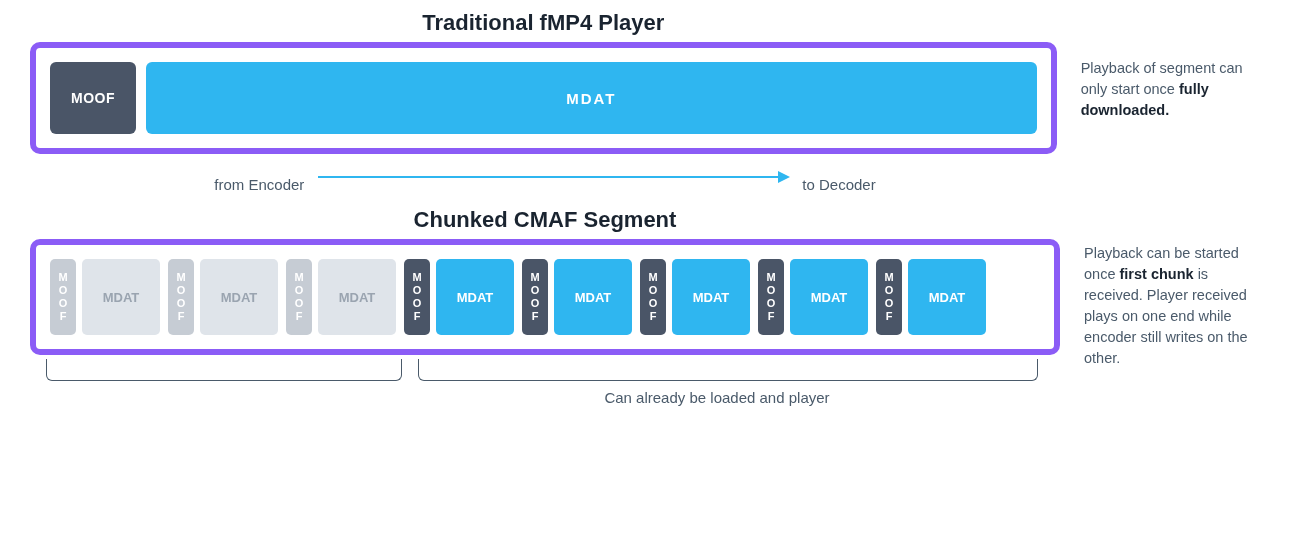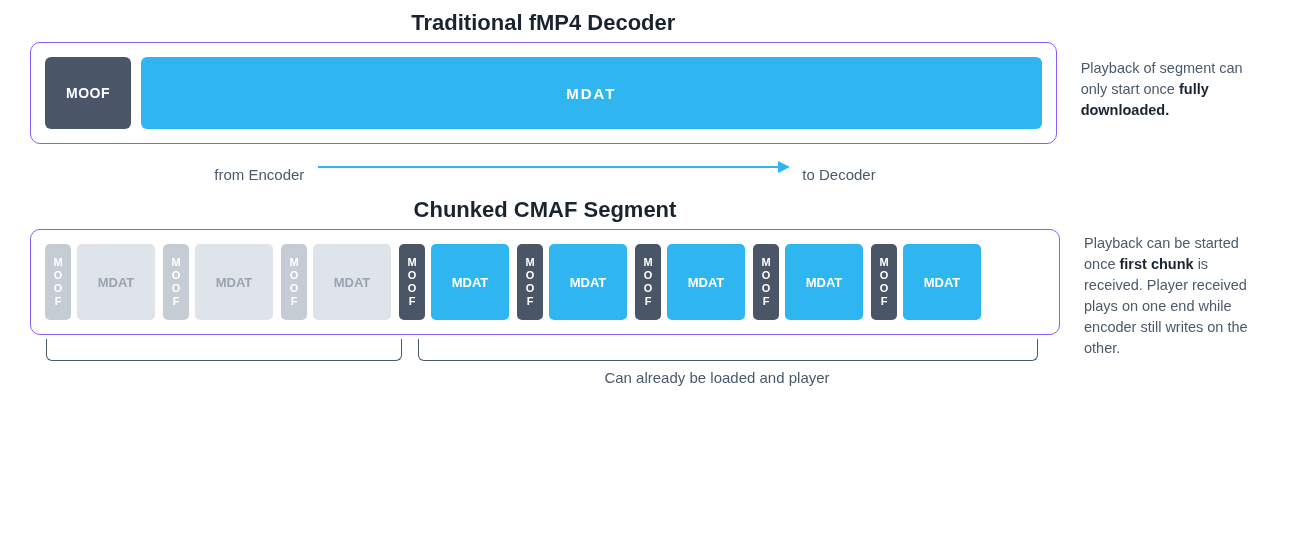--- a/index.html
+++ b/index.html
@@ -26,21 +26,21 @@
     width: 1030px;
   }
   .seg-title {
     text-align: center;
     font-size: 22px;
     font-weight: 700;
     color: #1a2430;
     margin-bottom: 6px;
   }
   .seg-box {
-    border: 1px solid #8b5cf6;
+    border: 6px solid #8b5cf6;
     border-radius: 10px;
     padding: 14px;
     display: flex;
     gap: 10px;
     align-items: stretch;
   }
   .moof-big {
     background: #4a5567;
     color: #fff;
     border-radius: 6px;
@@ -166,21 +166,21 @@
   }
   .side-text2 b { color:#1a2430; font-weight:700; }
 </style>
 </head>
 <body>
 
 <div class="stage">
 
   <div class="row">
     <div class="seg-wrap">
-      <div class="seg-title">Traditional fMP4 Decoder</div>
+      <div class="seg-title">Traditional fMP4 Player</div>
       <div class="seg-box">
         <div class="moof-big">MOOF</div>
         <div class="mdat-big">MDAT</div>
       </div>
     </div>
     <div class="side-text">
       <span>Playback of segment can only start once </span><b>fully downloaded.</b>
     </div>
   </div>
 

